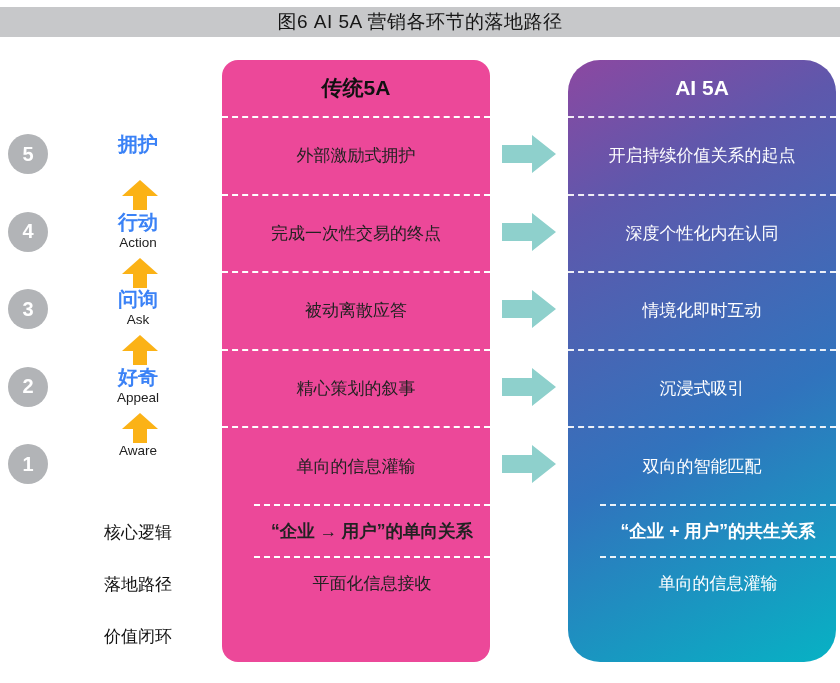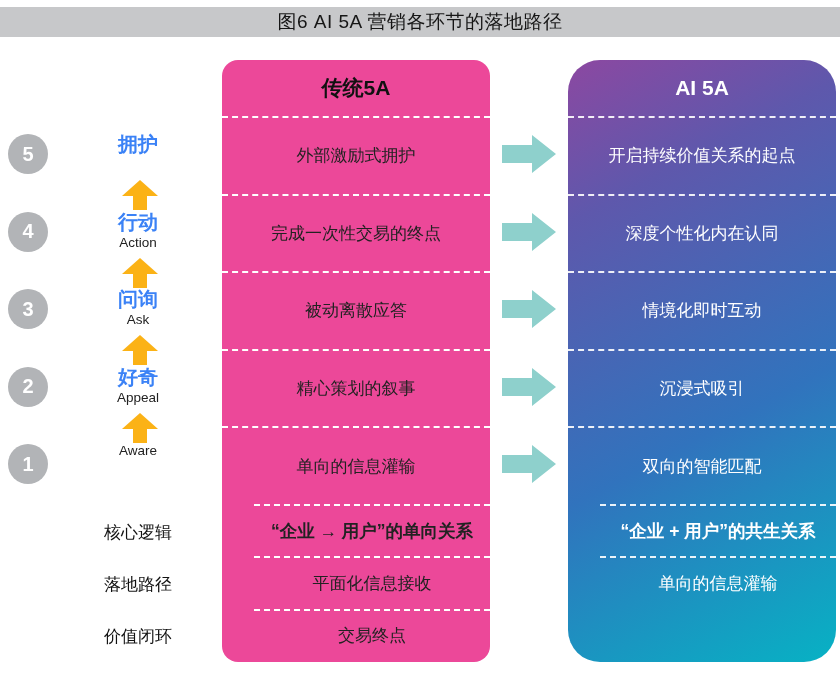--- a/index.html
+++ b/index.html
@@ -121,21 +121,20 @@
 
   <div class="panel panel-trad">
     <div class="hdr">传统5A</div>
     <div class="row">外部激励式拥护</div>
     <div class="row">完成一次性交易的终点</div>
     <div class="row">被动离散应答</div>
     <div class="row">精心策划的叙事</div>
     <div class="row">单向的信息灌输</div>
     <div class="brow bold">“企业 → 用户”的单向关系</div>
     <div class="brow">平面化信息接收</div>
-    <div class="brow">交易终点</div>
   </div>
 
   <svg class="right-arrow" style="top:135px" viewBox="0 0 54 38">
       <polygon points="0,10 30,10 30,0 54,19 30,38 30,28 0,28" fill="#8ed0cc"></polygon>
     </svg>
   <svg class="right-arrow" style="top:212.5px" viewBox="0 0 54 38">
       <polygon points="0,10 30,10 30,0 54,19 30,38 30,28 0,28" fill="#8ed0cc"></polygon>
     </svg>
   <svg class="right-arrow" style="top:290px" viewBox="0 0 54 38">
       <polygon points="0,10 30,10 30,0 54,19 30,38 30,28 0,28" fill="#8ed0cc"></polygon>

